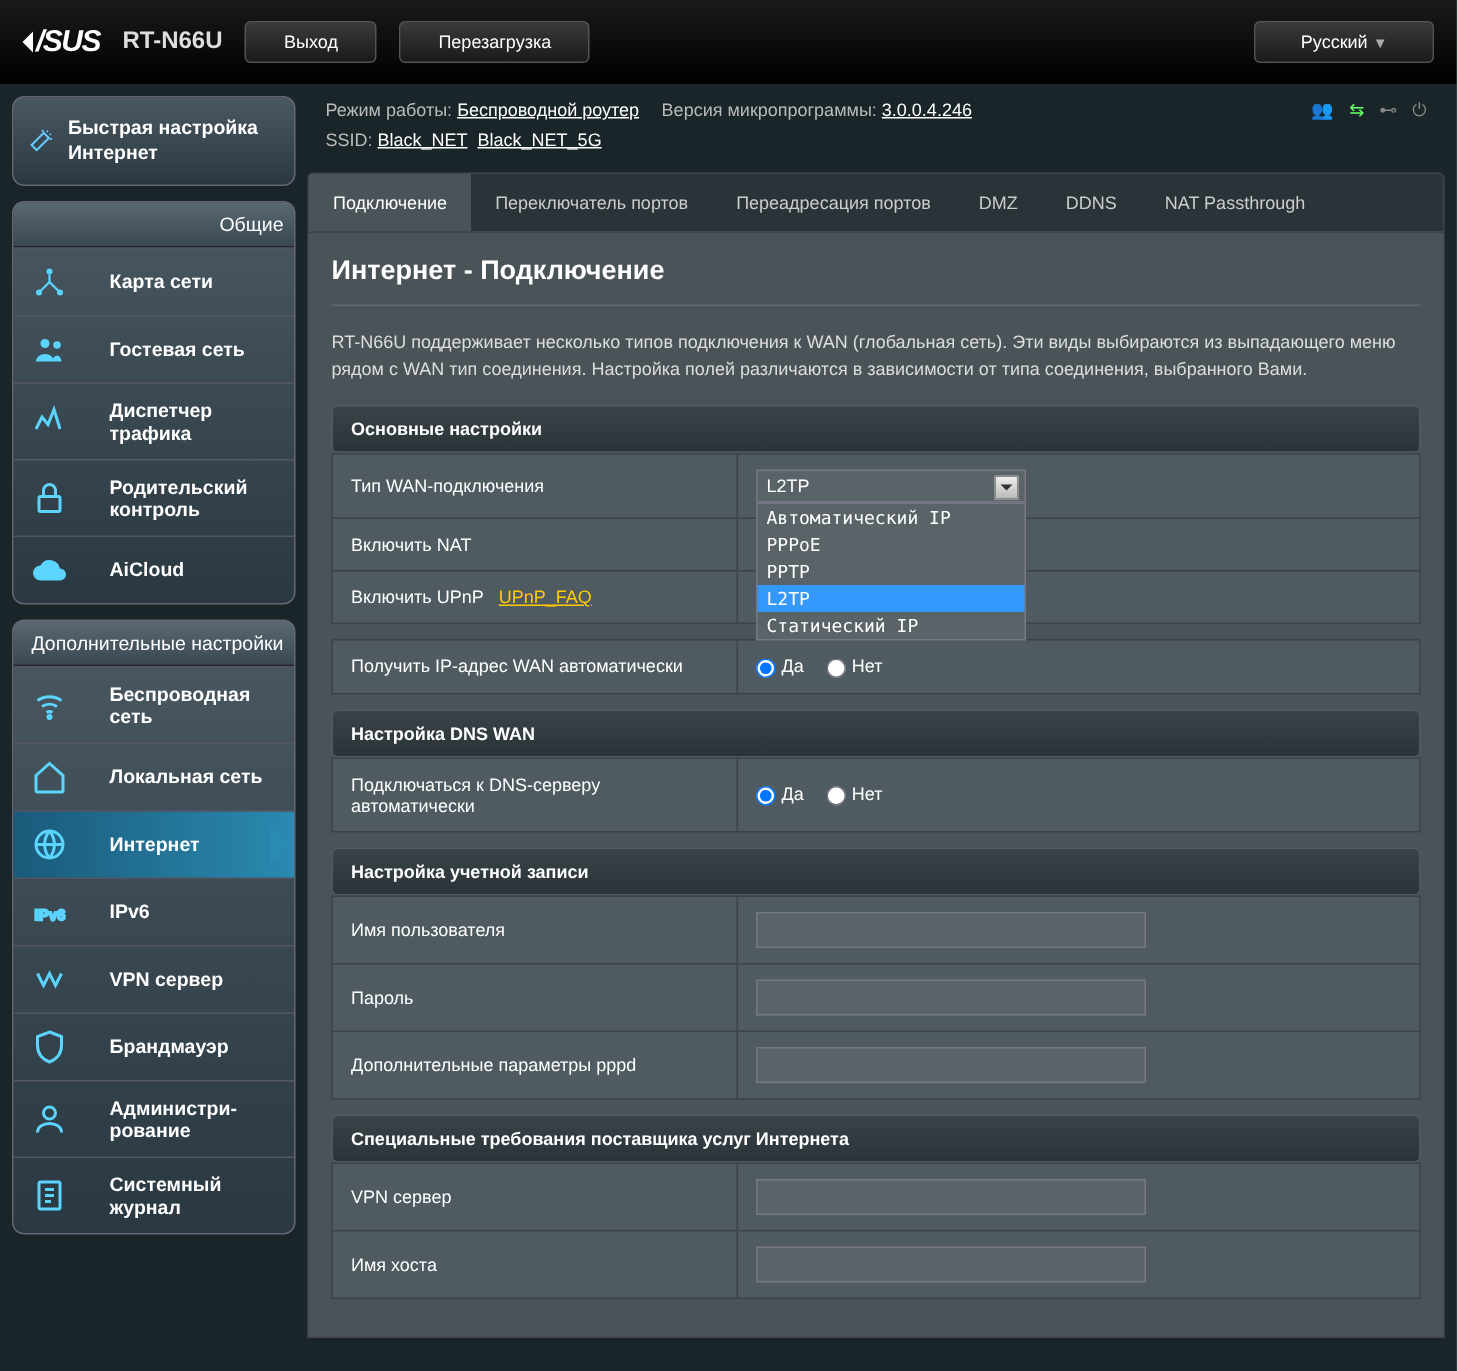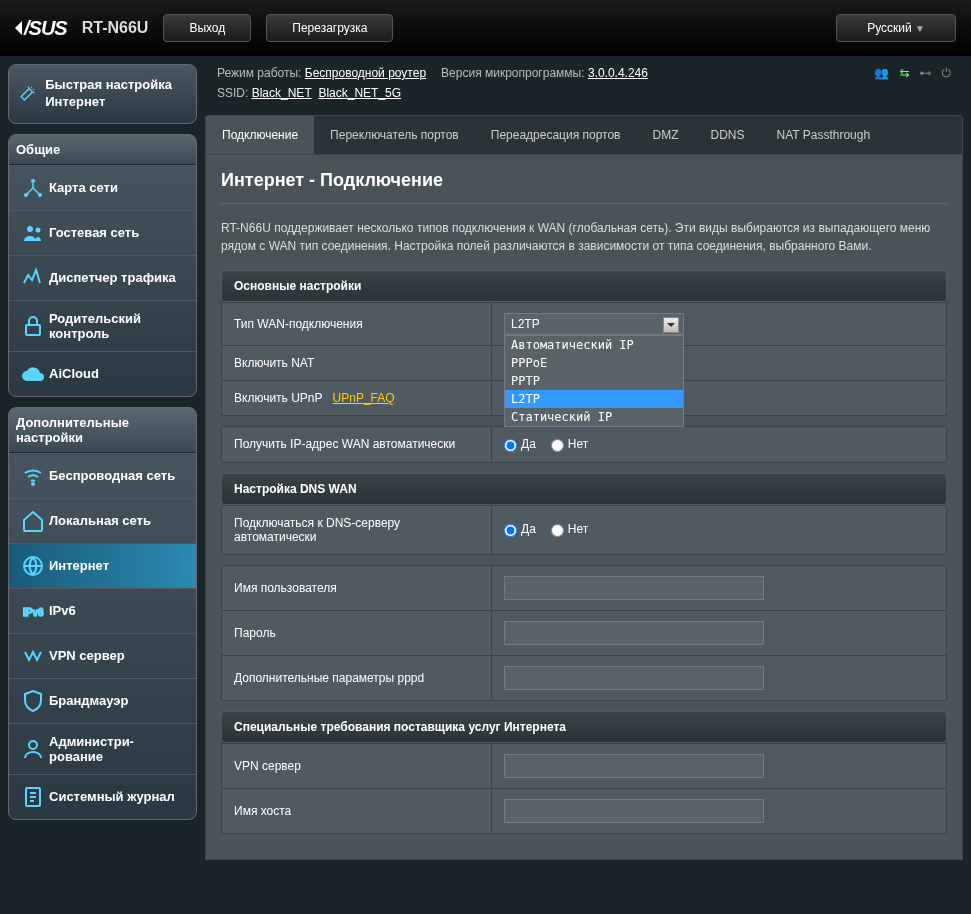--- a/index.html
+++ b/index.html
@@ -11,22 +11,22 @@
 .tbtn{background:linear-gradient(#3a3a3a,#1a1a1a);border:1px solid #555;border-radius:4px;padding:6px 25px;color:#fff;cursor:pointer;font-size:12px}
 .lang{margin-left:auto;display:flex;align-items:center;gap:15px}
 .lang .tbtn{padding:6px 30px}
 .chev{font-size:10px;color:#aaa}
 .container{display:flex}
 .sidebar{width:205px;padding:8px}
 .qis{background:linear-gradient(#4a5862,#2a3842);border:1px solid #667;border-radius:8px;padding:12px 10px;margin-bottom:10px;display:flex;align-items:center;gap:10px;cursor:pointer}
 .wand{width:22px;height:22px;color:#6cf}
 .qis-text{font-weight:bold;font-size:13px;line-height:1.3}
 .section{background:linear-gradient(#4a5862,#2a3842);border:1px solid #667;border-radius:8px;margin-bottom:10px;overflow:hidden}
-.shead{background:linear-gradient(#5a6872,#3a4852);padding:7px;text-align:left;font-weight:bold;font-size:13px;border-bottom:1px solid #223}
-.navitem{padding:10px 12px;display:flex;align-items:center;gap:4px;border-top:1px solid #556;cursor:pointer;font-weight:bold;font-size:13px}
+.shead{background:linear-gradient(#5a6872,#3a4852);padding:7px;text-align:right;font-weight:normal;font-size:13px;border-bottom:1px solid #223}
+.navitem{padding:10px 12px;display:flex;align-items:center;gap:28px;border-top:1px solid #556;cursor:pointer;font-weight:bold;font-size:13px}
 .navitem:first-of-type{border-top:none}
 .navitem.active{background:linear-gradient(90deg,#1a5a7a,#2a8ab0);position:relative}
 .navitem.active::after{content:"";position:absolute;right:-12px;top:50%;margin-top:-14px;border:14px solid transparent;border-left-color:#2a8ab0}
 .navicon{width:24px;height:24px;color:#5bd5ff;flex-shrink:0}
 .main{flex:1;padding:0 8px 8px 0}
 .infobar{padding:10px 12px;font-size:12px;display:flex;flex-wrap:wrap;gap:6px 15px;align-items:flex-start}
 .infobar a{color:#fff;text-decoration:underline}
 .infobar .lbl{color:#bbb}
 .icons-tr{margin-left:auto;display:flex;gap:10px;color:#888}
 .icons-tr .on{color:#6f6}
@@ -236,20 +236,21 @@
 <div class="sect">Настройка DNS WAN</div>
 <table>
           <tbody>
             <tr>
               <td>Подключаться к DNS-серверу автоматически</td>
 <td><label class="radio-lbl"><input type="radio" checked="" style=""><span>Да</span></label><label class="radio-lbl"><input type="radio" style=""><span>Нет</span></label></td>
             </tr>
           </tbody>
         </table>
 
+<div class="sect">Настройка учетной записи</div>
 <table>
 <tbody>
             <tr>
               <td>Имя пользователя</td>
               <td><input class="txtinput" style=""></td>
             </tr>
 <tr>
               <td>Пароль</td>
               <td><input class="txtinput" type="password" style=""></td>
             </tr>

